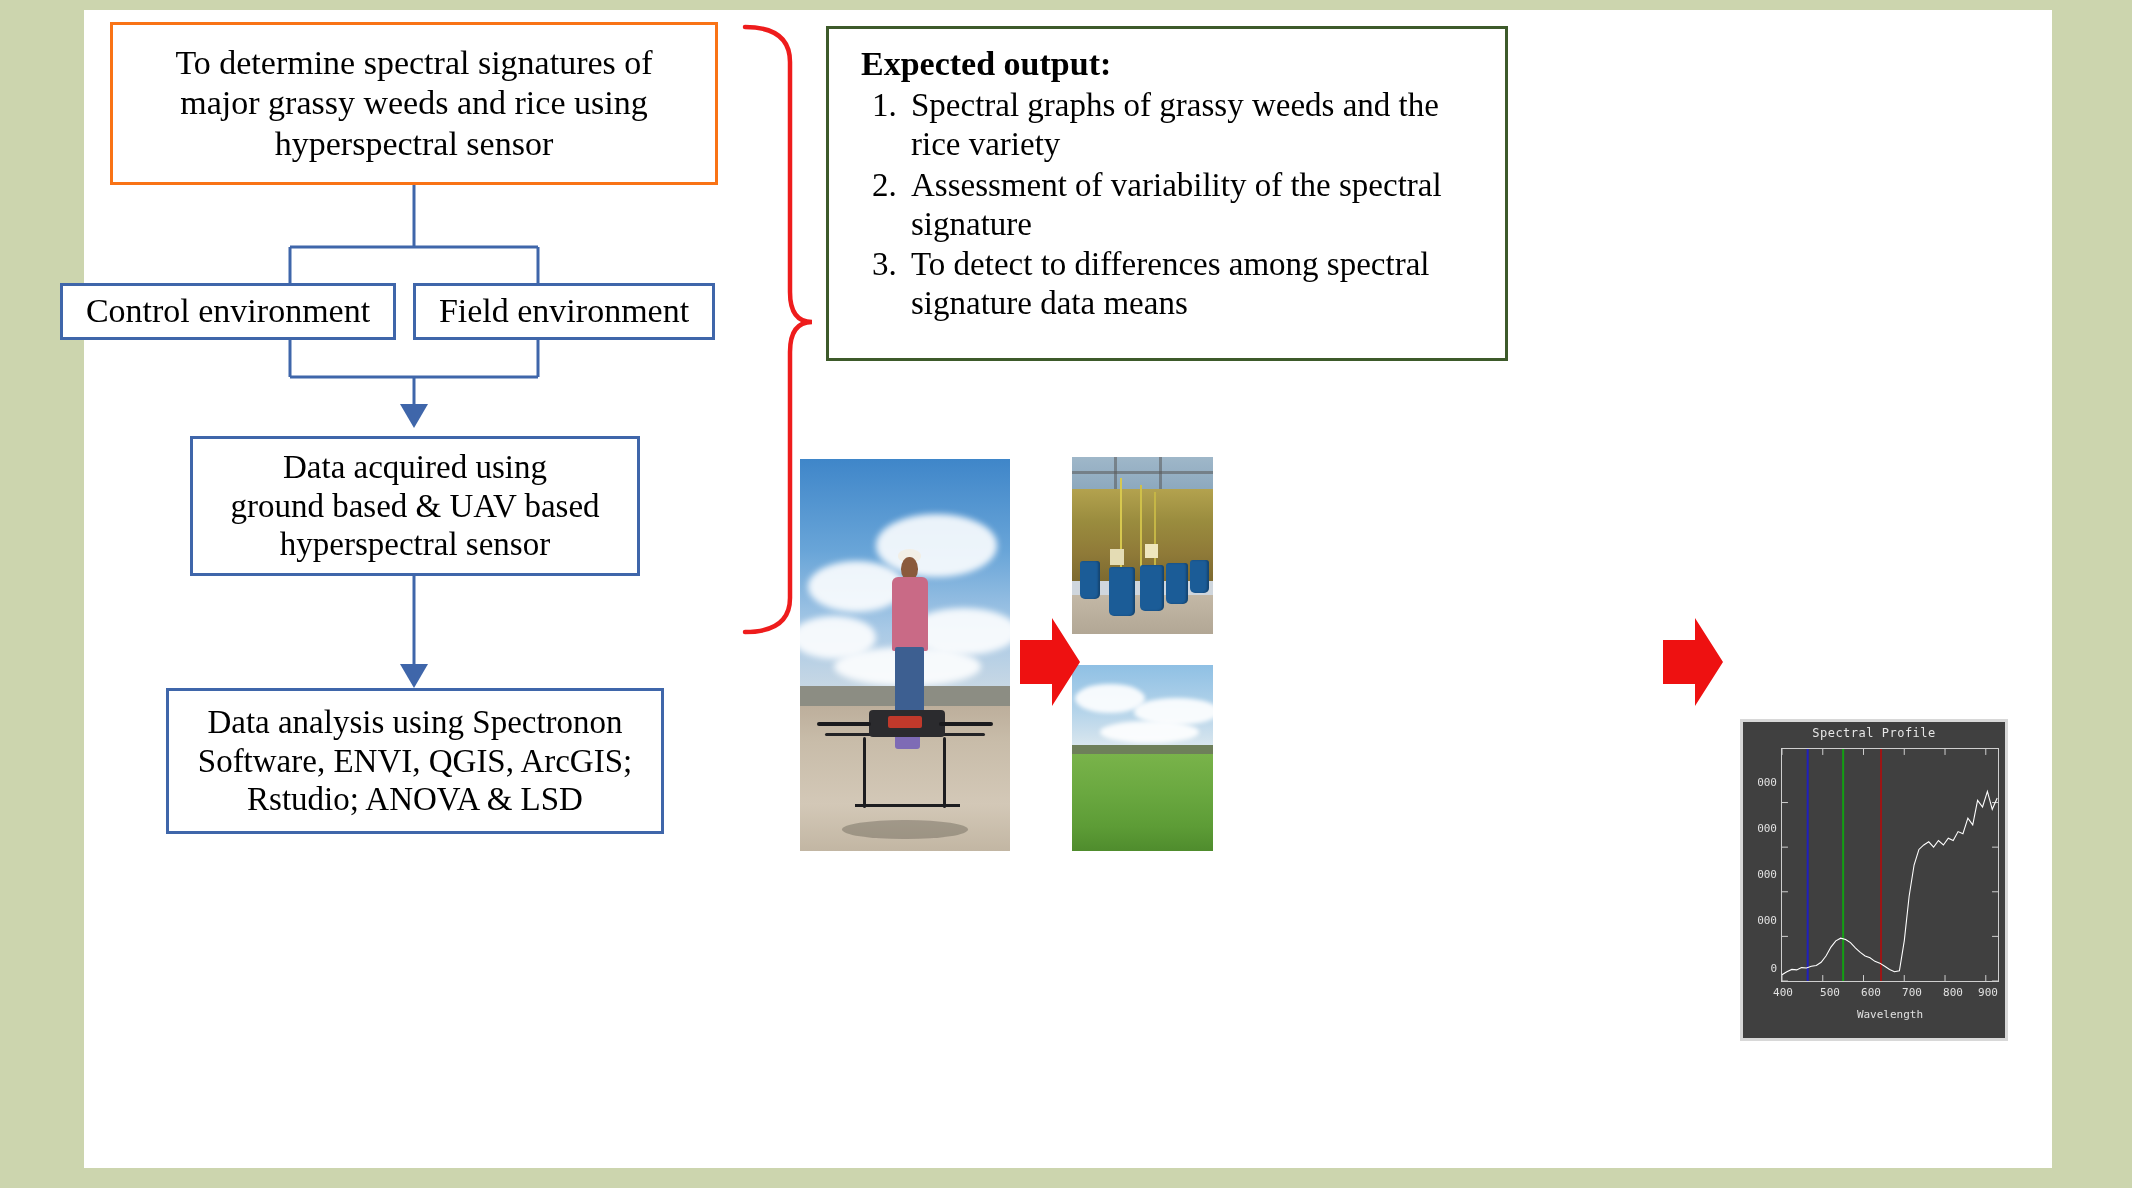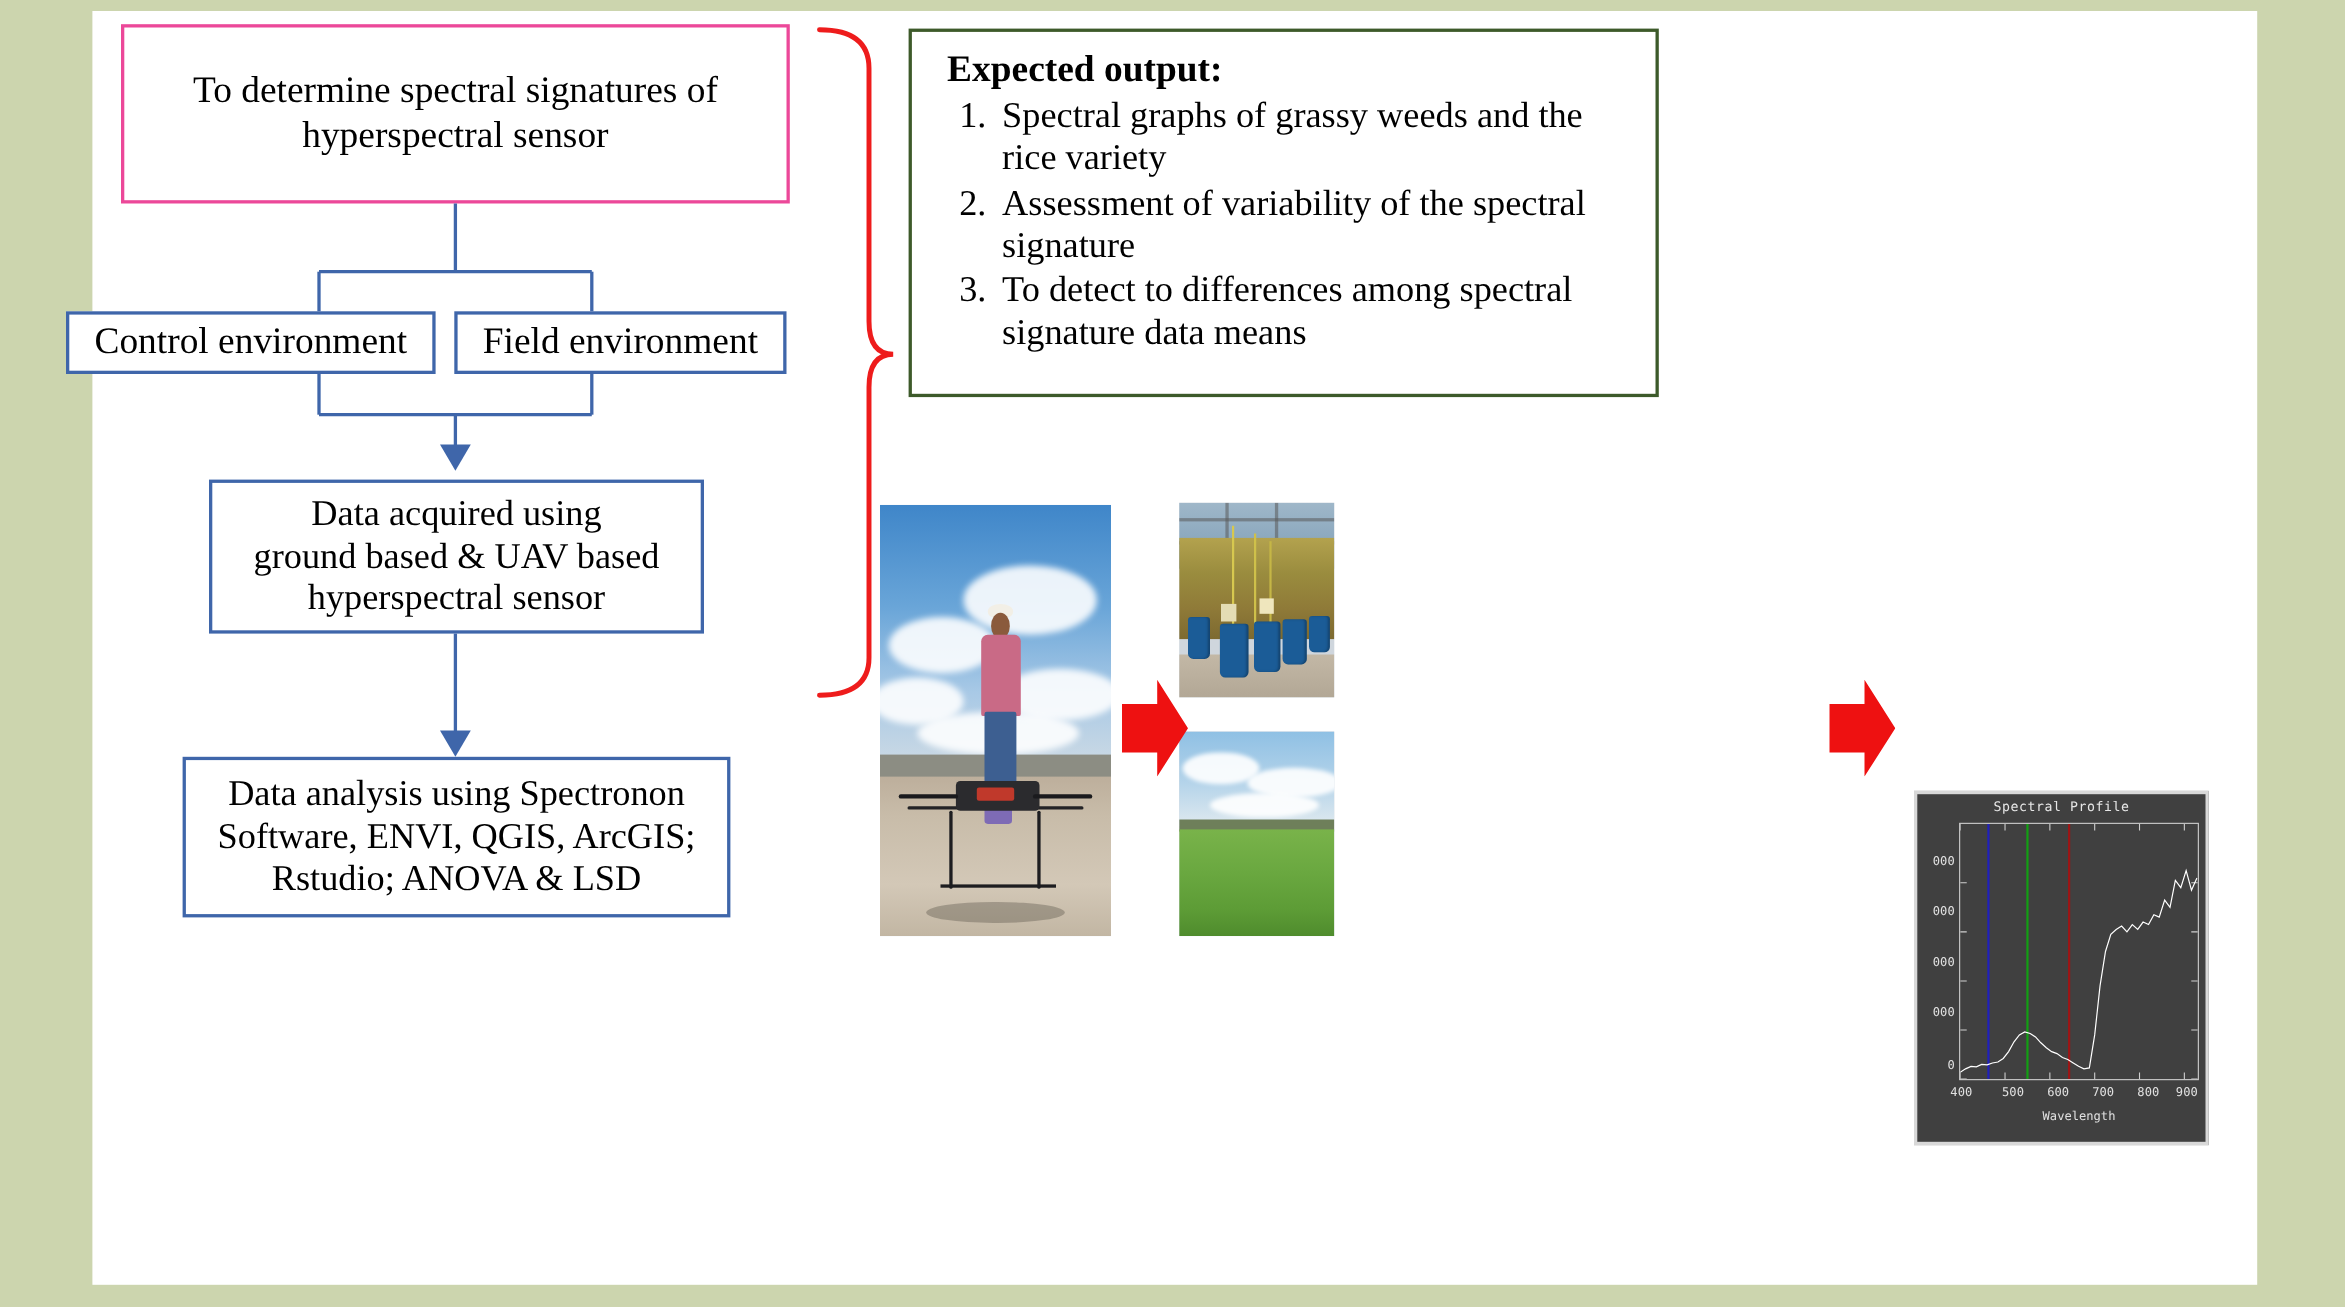--- a/index.html
+++ b/index.html
@@ -27,21 +27,21 @@
   .box {
     position: absolute;
     display: flex;
     align-items: center;
     justify-content: center;
     text-align: center;
     background: #ffffff;
     color: #000000;
     line-height: 1.18;
   }
-  .box-green { border: 3px solid #ec4899; font-family: Liberation Serif, serif; }
+  .box-green { border: 3px solid #f97316; font-family: Liberation Serif, serif; }
   .box-blue  { border: 3px solid #3f66aa; }
 
   
   #objective-box {
     left: 110px; top: 22px;
     width: 608px; height: 163px;
     font-size: 34px;
     padding: 4px 20px;
   }
 
@@ -251,20 +251,21 @@
 </style>
 </head>
 <body>
 
 <div id="canvas">
   <div id="plate"></div>
 
   <div class="box box-green" id="objective-box">
     <div>
       <div>To determine spectral signatures of</div>
+      <div>major grassy weeds and rice using</div>
       <div>hyperspectral sensor</div>
     </div>
   </div>
 
   <div class="box box-blue" id="control-env-box">
     <span>Control environment</span>
   </div>
 
   <div class="box box-blue" id="field-env-box">
     <span>Field environment</span>

